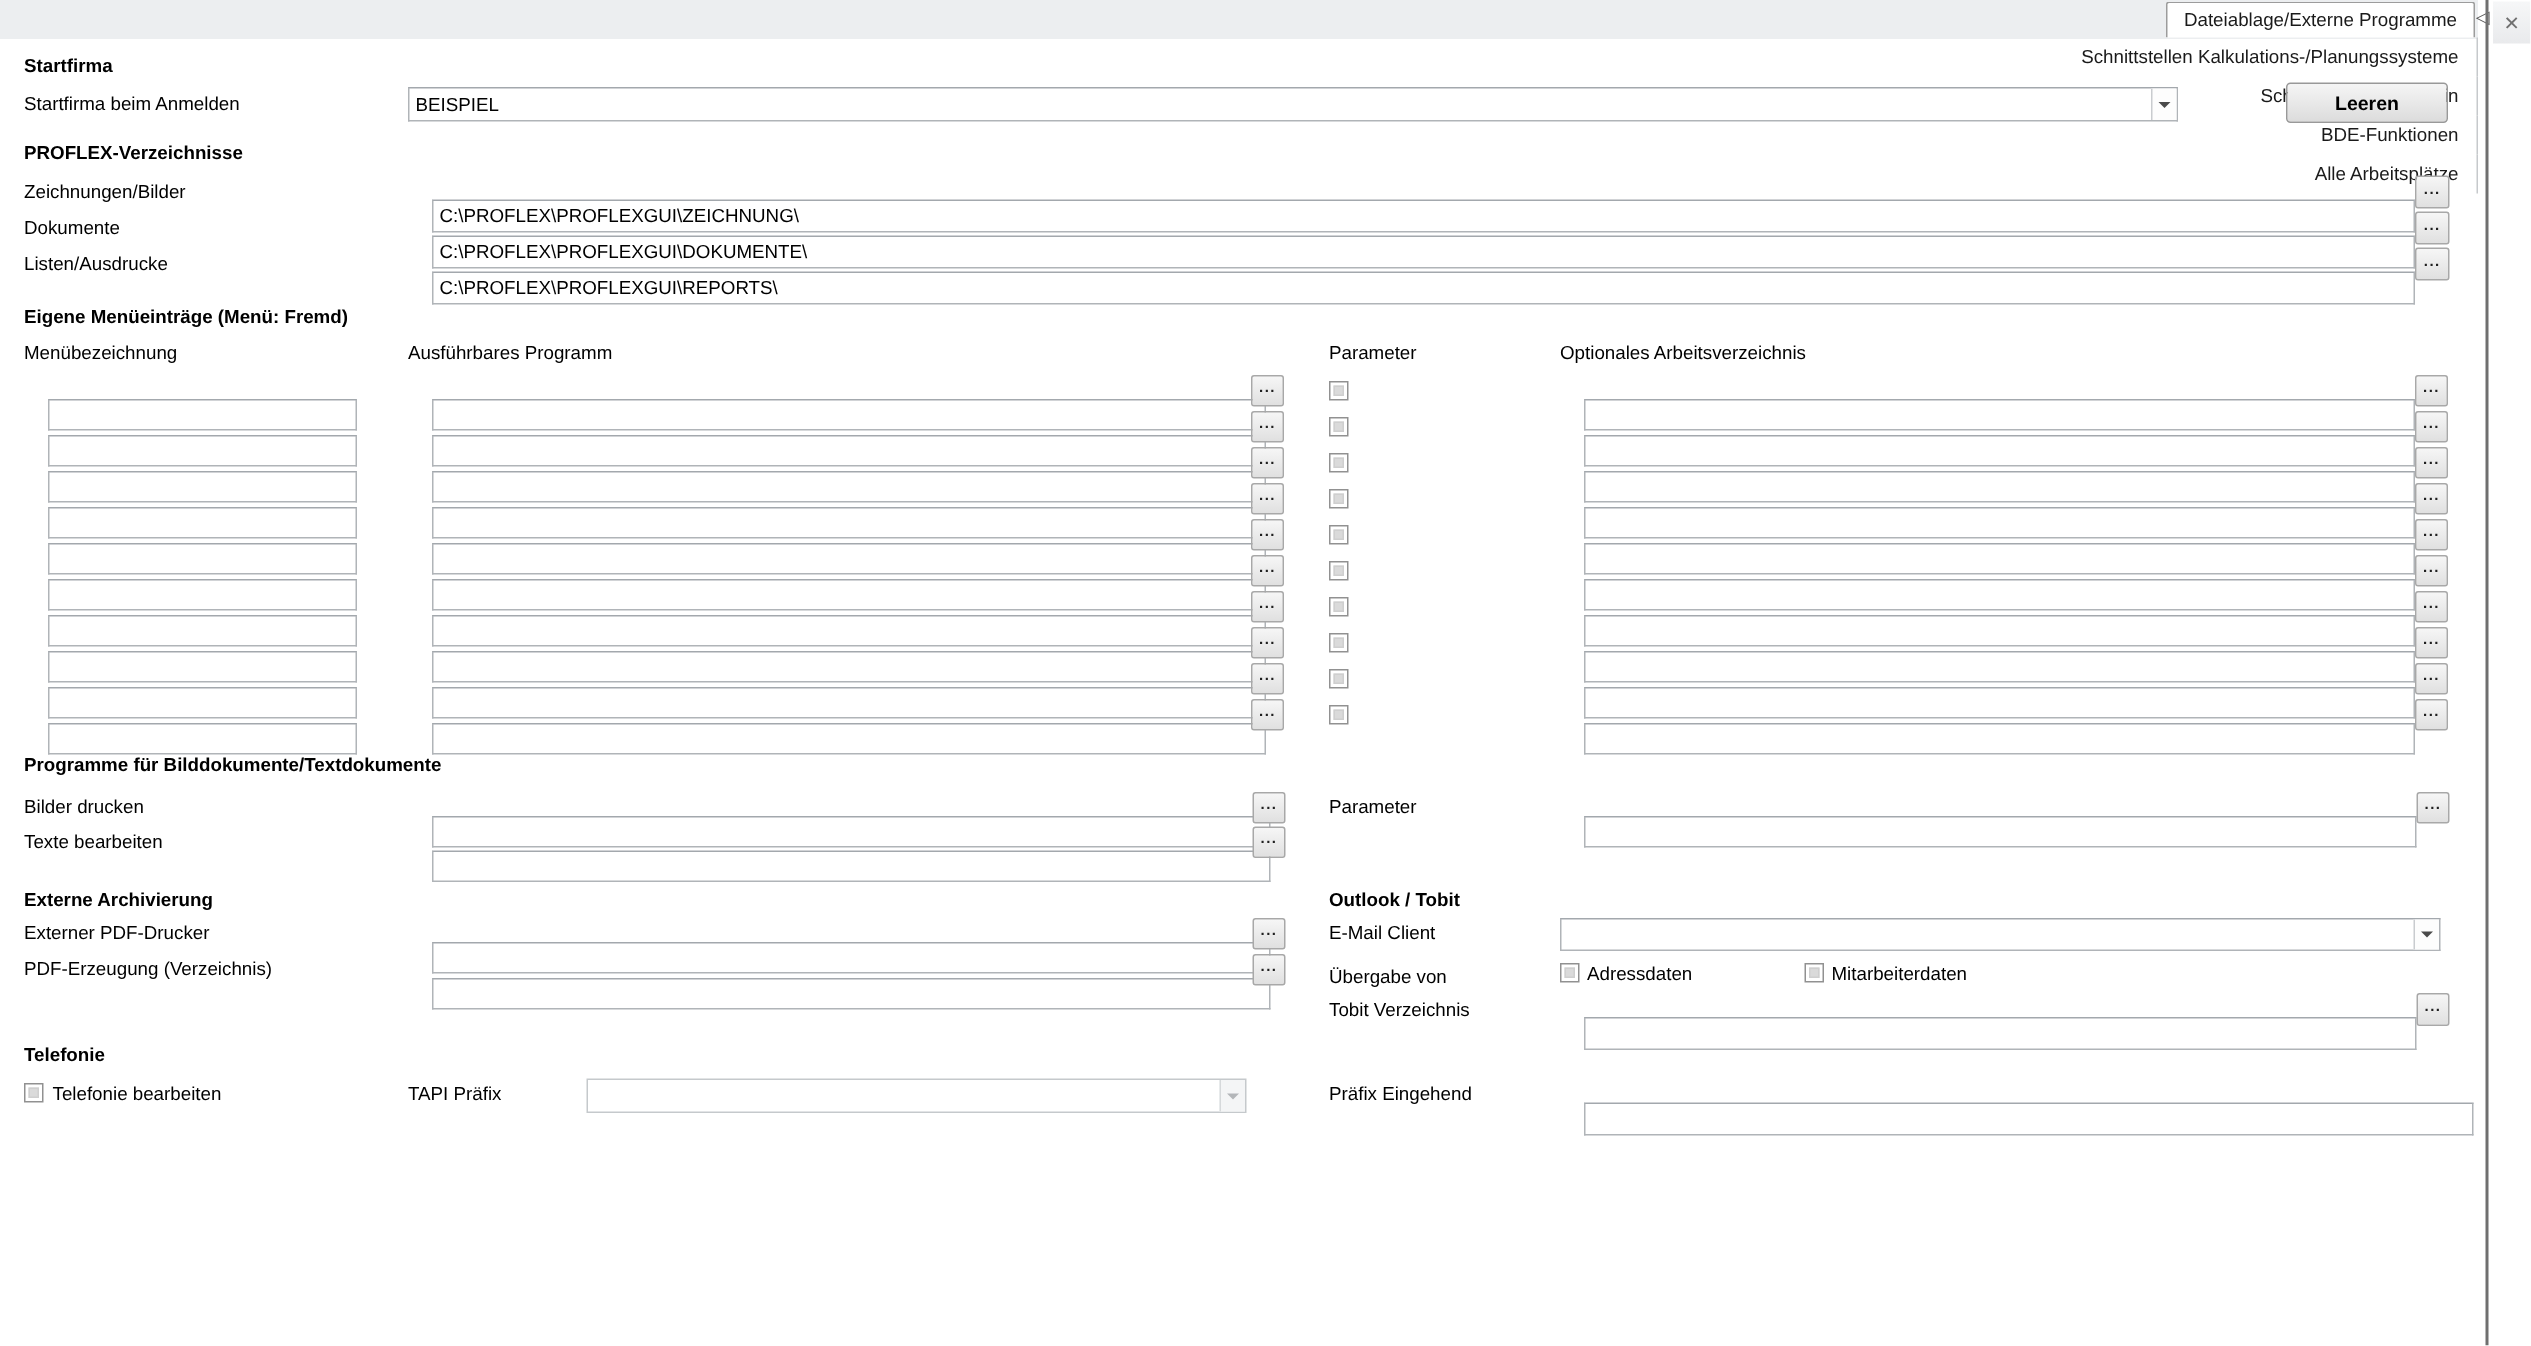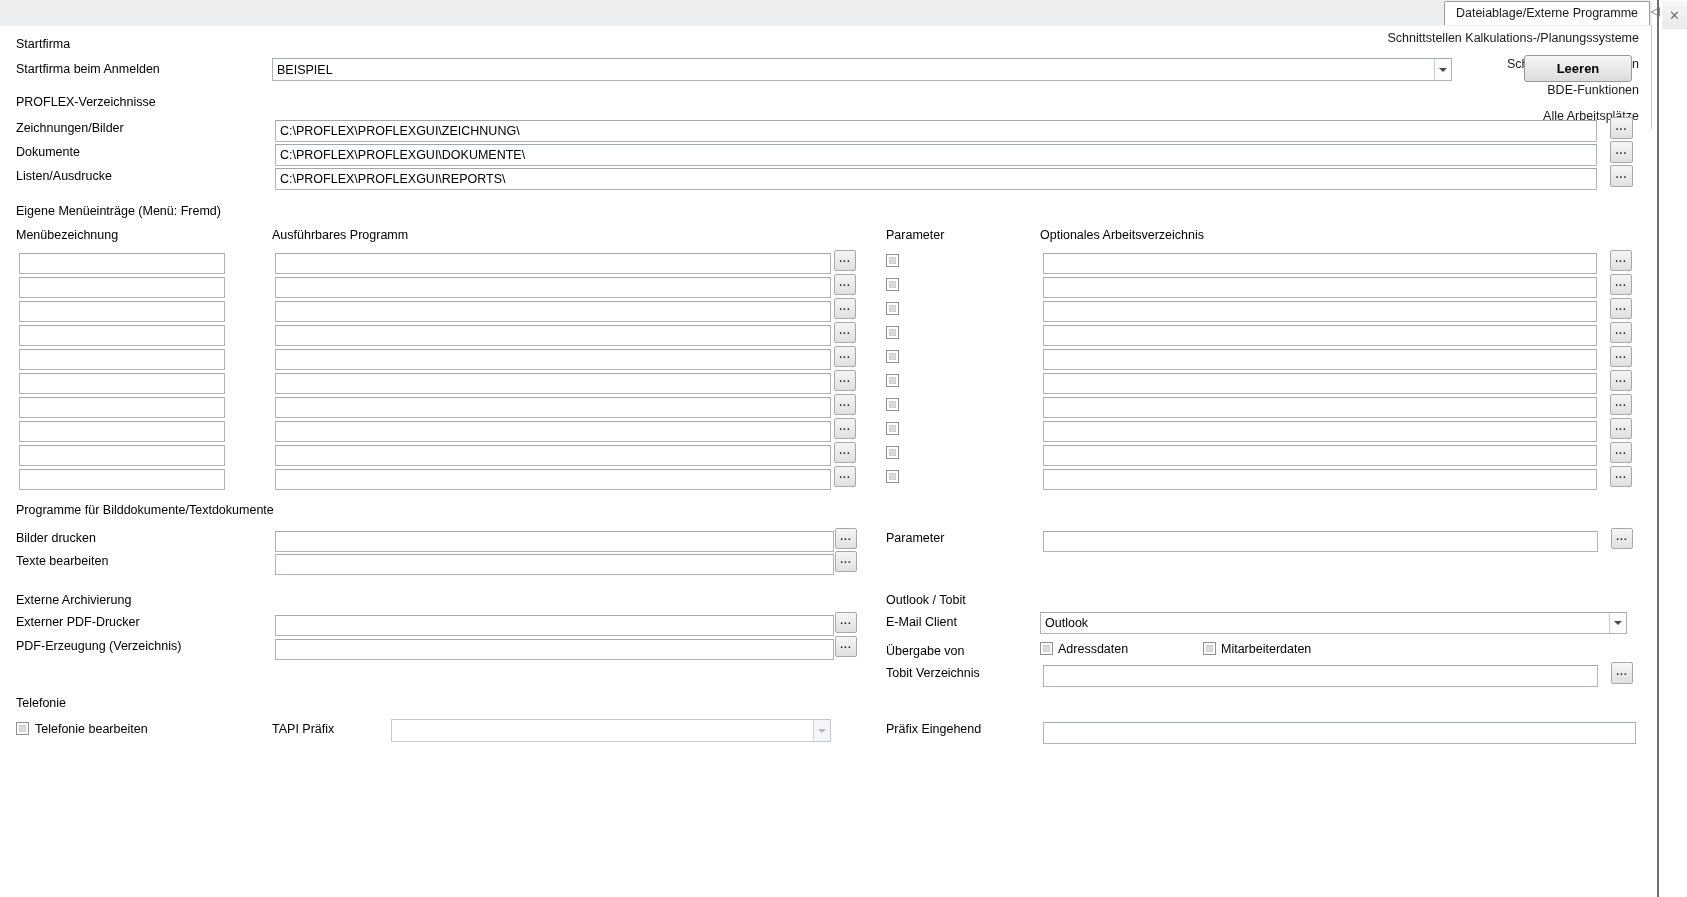--- a/index.html
+++ b/index.html
@@ -27,27 +27,27 @@
   
   .splitter{position:absolute;left:1657px;top:0;width:2px;height:897px;background:#6f6f6f;}
   .side-panel{position:absolute;left:1661px;top:0;width:26px;height:897px;background:#fff;}
   .side-close{
     position:absolute;left:1662px;top:1px;width:25px;height:28px;
     background:linear-gradient(#f6f7f8,#e9eaec);display:flex;align-items:center;justify-content:center;
     color:#707070;font-size:13px;
   }
   
   .abs{position:absolute;box-sizing:border-box;}
-  .heading{font-weight:normal;white-space:nowrap;}
+  .heading{font-weight:bold;white-space:nowrap;}
   .lbl{white-space:nowrap;}
   .fld{
     position:absolute;box-sizing:border-box;background:#fff;
     border:1px solid #b0b4b8;border-top-color:#a3a8ad;
     font-family:"Liberation Sans", sans-serif;font-size:12.5px;color:#000;
-    padding:0 4px;margin:3px;outline:none;
+    padding:0 4px;margin:16px;outline:none;
   }
   .combo{position:absolute;box-sizing:border-box;background:#fff;border:1px solid #b0b4b8;border-top-color:#a3a8ad;}
   .combo input{
     position:absolute;left:0;top:0;width:calc(100% - 17px);height:100%;
     border:none;outline:none;padding:0 4px;box-sizing:border-box;
     font-family:"Liberation Sans", sans-serif;font-size:12.5px;color:#000;background:transparent;
   }
   .combo .arrow{
     position:absolute;right:0;top:0;bottom:0;width:16px;background:#fdfdfd;
     border-left:1px solid #c9cccf;display:flex;align-items:center;justify-content:center;
@@ -204,21 +204,20 @@
 <div class="browse" style="left:835px;top:612px;width:22px;height:21px;">...</div>
 
 <div class="abs lbl" style="left:16px;top:639px;">PDF-Erzeugung (Verzeichnis)</div>
 <input class="fld" style="left: 272px; top: 636px; width: 559px; height: 21px;" value="">
 <div class="browse" style="left:835px;top:636px;width:22px;height:21px;">...</div>
 
 <div class="abs heading" style="left:886px;top:593px;">Outlook / Tobit</div>
 
 <div class="abs lbl" style="left:886px;top:615px;">E-Mail Client</div>
 <div class="combo" style="left:1040px;top:612px;width:587px;height:22px;">
-  <input value="Outlook" style="">
   <span class="arrow">
       <i></i>
     </span>
 </div>
 
 <div class="abs lbl" style="left:886px;top:644px;">Übergabe von</div>
 <div class="cb" style="left:1040px;top:642px;"></div>
 <div class="abs lbl" style="left:1058px;top:642px;">Adressdaten</div>
 <div class="cb" style="left:1203px;top:642px;"></div>
 <div class="abs lbl" style="left:1221px;top:642px;">Mitarbeiterdaten</div>

